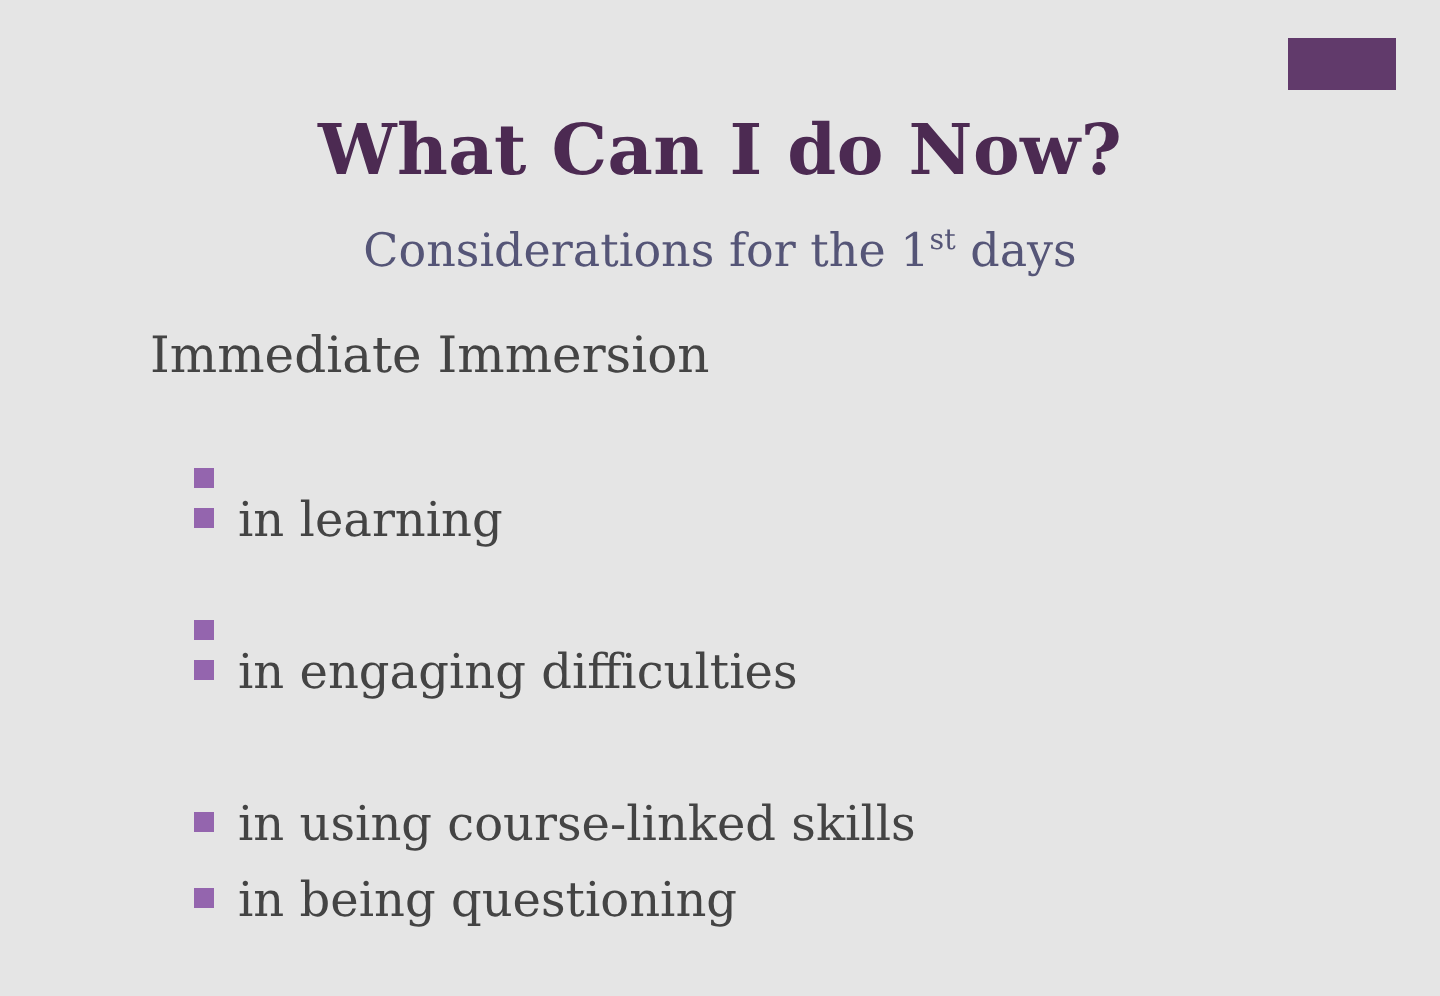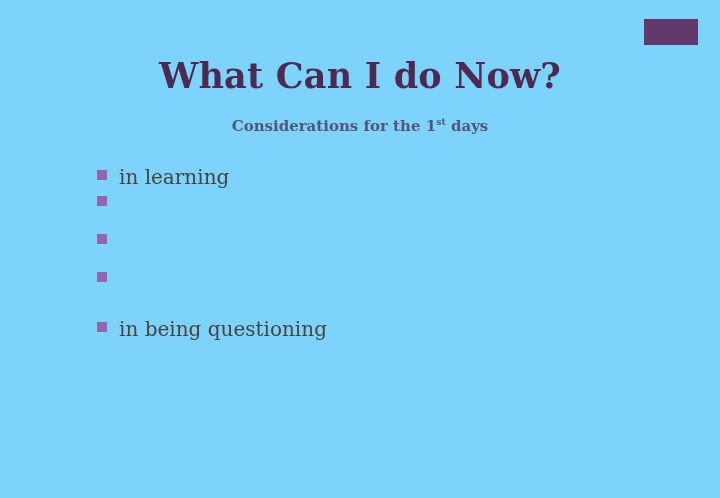--- a/index.html
+++ b/index.html
@@ -12,21 +12,21 @@
     background: #ffffff;
     font-family: "DejaVu Serif", "Liberation Serif", serif;
     overflow: hidden;
     position: relative;
   }
 
   .slide {
     position: relative;
     width: 720px;
     height: 498px;
-    background: #7dd3fc;
+    background: #e5e5e5;
   }
 
   
   .accent-block {
     position: absolute;
     left: 644px;
     top: 19px;
     width: 54px;
     height: 26px;
     background: #613A6B;
@@ -49,22 +49,22 @@
   }
 
   
   .slide-subtitle {
     position: absolute;
     left: 0;
     top: 113px;
     width: 720px;
     text-align: center;
     font-family: "DejaVu Serif", "Liberation Serif", serif;
-    font-weight: bold;
-    font-size: 15px;
+    font-weight: normal;
+    font-size: 23px;
     line-height: 26px;
     color: #555577;
     white-space: nowrap;
   }
   .slide-subtitle .sup {
     font-size: 0.62em;
     vertical-align: super;
     line-height: 0;
   }
 
@@ -104,62 +104,69 @@
     width: 10px;
     height: 10px;
     background: #9465AE;
     margin-right: 12px;
     position: relative;
     top: -4px;
   }
 
   .bullet-text {
     font-family: "DejaVu Serif", "Liberation Serif", serif;
-    font-size: 20px;
+    font-size: 24px;
     line-height: 30px;
     color: #444444;
     white-space: nowrap;
+    margin-top: 45px;
   }
 </style>
 </head>
 <body>
 
 <div class="slide">
 
   <div class="accent-block"></div>
 
   <div class="slide-title">What Can I do Now?</div>
 
   <div class="slide-subtitle">
     <span>Considerations for the 1</span><span class="sup">st</span><span> days</span>
   </div>
 
   <div class="content">
 
+    <div class="level1-heading">Immediate Immersion</div>
 
     <ul class="bullet-list">
 
       <li class="bullet-item">
         <span class="bullet-marker"></span>
         <span class="bullet-text">in learning</span>
       </li>
 
       <li class="bullet-item">
         <span class="bullet-marker"></span>
       </li>
 
       <li class="bullet-item">
         <span class="bullet-marker"></span>
+        <span class="bullet-text">in engaging difficulties</span>
       </li>
 
 
       <li class="bullet-item">
         <span class="bullet-marker"></span>
       </li>
 
+      <li class="bullet-item">
+        <span class="bullet-marker"></span>
+        <span class="bullet-text">in using course-linked skills</span>
+      </li>
 
       <li class="bullet-item">
         <span class="bullet-marker"></span>
         <span class="bullet-text">in being questioning</span>
       </li>
 
     </ul>
   </div>
 
 </div>

